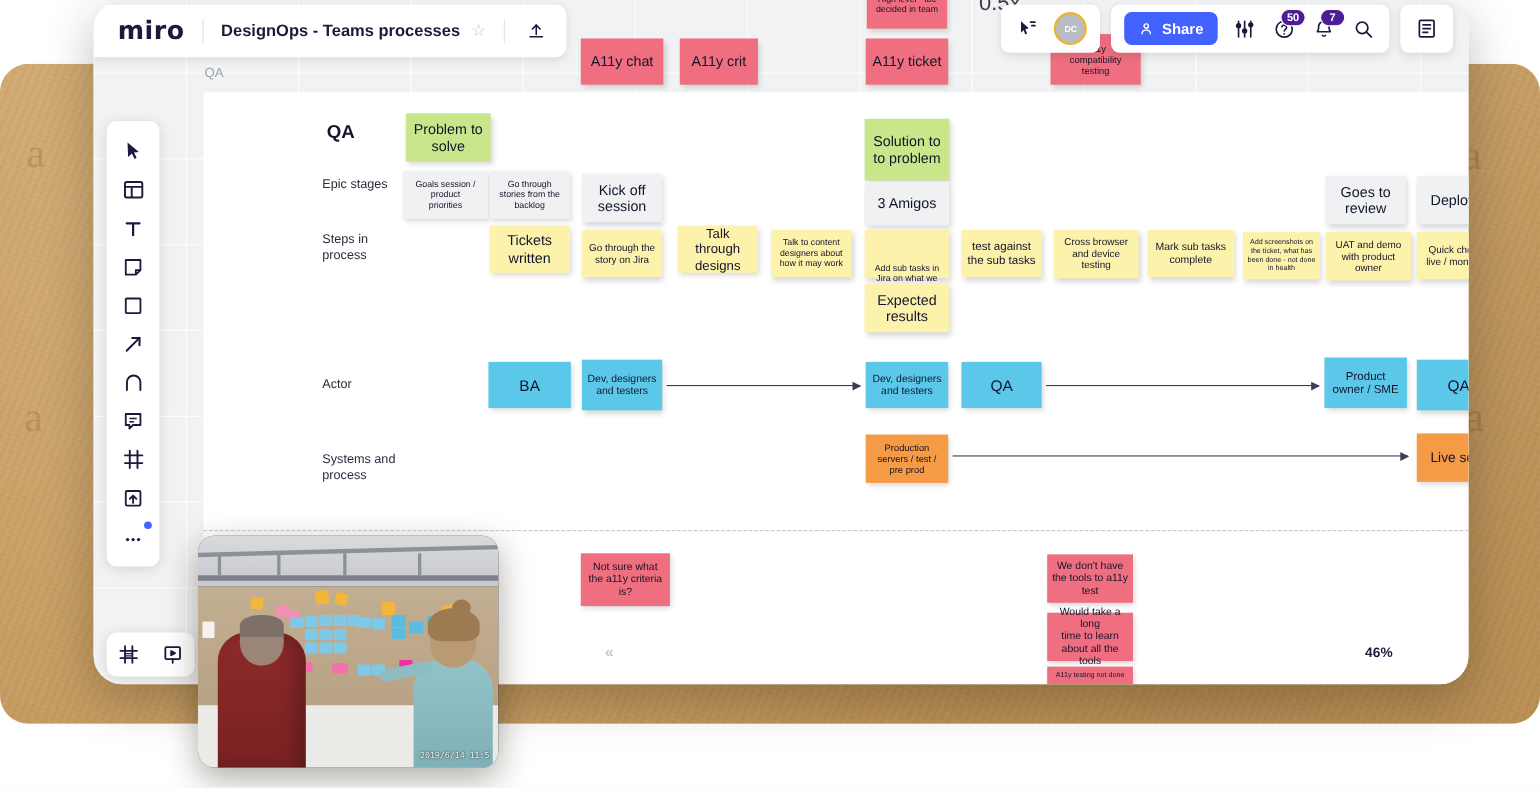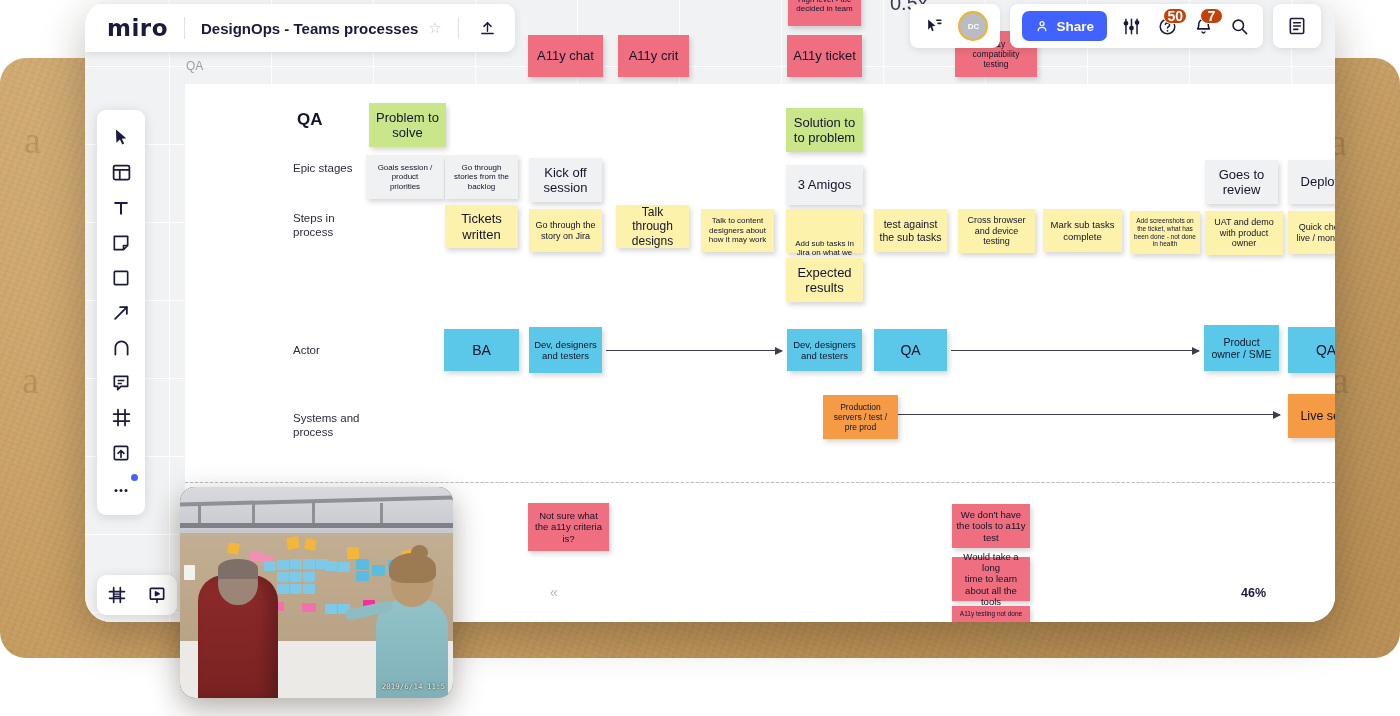--- a/index.html
+++ b/index.html
@@ -133,22 +133,22 @@
     font-size:13.5px;font-weight:bold;border-radius:7px;height:30px;padding:0 13px;
     border:none;cursor:pointer;font-family:"Liberation Sans", sans-serif;
   }
   #avatar{
     width:26px;height:26px;border-radius:50%;background:#b9bcc2;
     border:2px solid #f0b429;display:flex;align-items:center;justify-content:center;
     font-size:8px;font-weight:bold;color:#fff;
   }
   .icon-btn{position:relative;display:flex;align-items:center;justify-content:center;width:24px;height:24px;cursor:pointer;}
   .badge{
-    position:absolute;top:-6px;right:-8px;background:#c2410c;color:#fff;
-    font-size:14px;font-weight:bold;border-radius:9px;min-width:15px;height:14px;
+    position:absolute;top:-6px;right:-8px;background:#4c1d95;color:#fff;
+    font-size:10px;font-weight:bold;border-radius:9px;min-width:15px;height:14px;
     display:flex;align-items:center;justify-content:center;padding:0 3px;
     border:1.5px solid #fff;
   }
 
   
   #tool-bar{
     position:absolute;left:12px;top:110px;width:48px;
     background:#fff;border-radius:9px;padding:10px 0;
     box-shadow:0 2px 12px rgba(0,0,0,.13);
     display:flex;flex-direction:column;align-items:center;gap:0;
@@ -222,21 +222,21 @@
     <div id="connectors-host">
         <div class="connector" style="left: 521px; top: 350px; width: 176px;"></div>
         <div class="connector" style="left: 866px; top: 350px; width: 248px;"></div>
         <div class="connector" style="left: 781px; top: 414px; width: 414px;"></div>
       </div>
 
     <div id="notes-host">
         <div class="note n-green" style="left: 284px; top: 103px; width: 77px; height: 44px; font-size: 13px;">
           <div style="width: 100%;"><span>Problem to</span><br><span>solve</span></div>
         </div>
-        <div class="note n-green" style="left: 701px; top: 108px; width: 77px; height: 44px; font-size: 13px;">
+        <div class="note n-green" style="left: 701px; top: 108px; width: 77px; height: 56px; font-size: 13px;">
           <div style="width: 100%;"><span>Solution to</span><br><span>to problem</span></div>
         </div>
         <div class="note n-grey" style="left: 281px; top: 155px; width: 78px; height: 44px; font-size: 8px;">
           <div style="width: 100%;"><span>Goals session /</span><br><span>product</span><br><span>priorities</span></div>
         </div>
         <div class="note n-grey" style="left: 360px; top: 155px; width: 73px; height: 44px; font-size: 8px;">
           <div style="width: 100%;"><span>Go through</span><br><span>stories from the</span><br><span>backlog</span></div>
         </div>
         <div class="note n-grey" style="left: 444px; top: 158px; width: 73px; height: 44px; font-size: 13px;">
           <div style="width: 100%;"><span>Kick off</span><br><span>session</span></div>
@@ -297,21 +297,21 @@
         </div>
         <div class="note n-blue" style="left: 789px; top: 329px; width: 73px; height: 42px; font-size: 14px;">
           <div style="width: 100%;"><span>QA</span></div>
         </div>
         <div class="note n-blue" style="left: 1119px; top: 325px; width: 75px; height: 46px; font-size: 10.5px;">
           <div style="width: 100%;"><span>Product</span><br><span>owner / SME</span></div>
         </div>
         <div class="note n-blue" style="left: 1203px; top: 327px; width: 76px; height: 46px; font-size: 14px;">
           <div style="width: 100%;"><span>QA</span></div>
         </div>
-        <div class="note n-orange" style="left: 738px; top: 395px; width: 75px; height: 44px; font-size: 8.5px;">
+        <div class="note n-orange" style="left: 702px; top: 395px; width: 75px; height: 44px; font-size: 8.5px;">
           <div style="width: 100%;"><span>Production</span><br><span>servers / test /</span><br><span>pre prod</span></div>
         </div>
         <div class="note n-orange" style="left: 1203px; top: 394px; width: 86px; height: 44px; font-size: 12.5px;">
           <div style="width: 100%;"><span>Live server</span></div>
         </div>
       </div>
     <div id="lower-notes-host">
         <div class="note n-pink" style="left: 443px; top: 503px; width: 81px; height: 48px; font-size: 9.5px;">
           <div style="width: 100%;"><span>Not sure what</span><br><span>the a11y criteria</span><br><span>is?</span></div>
         </div>

